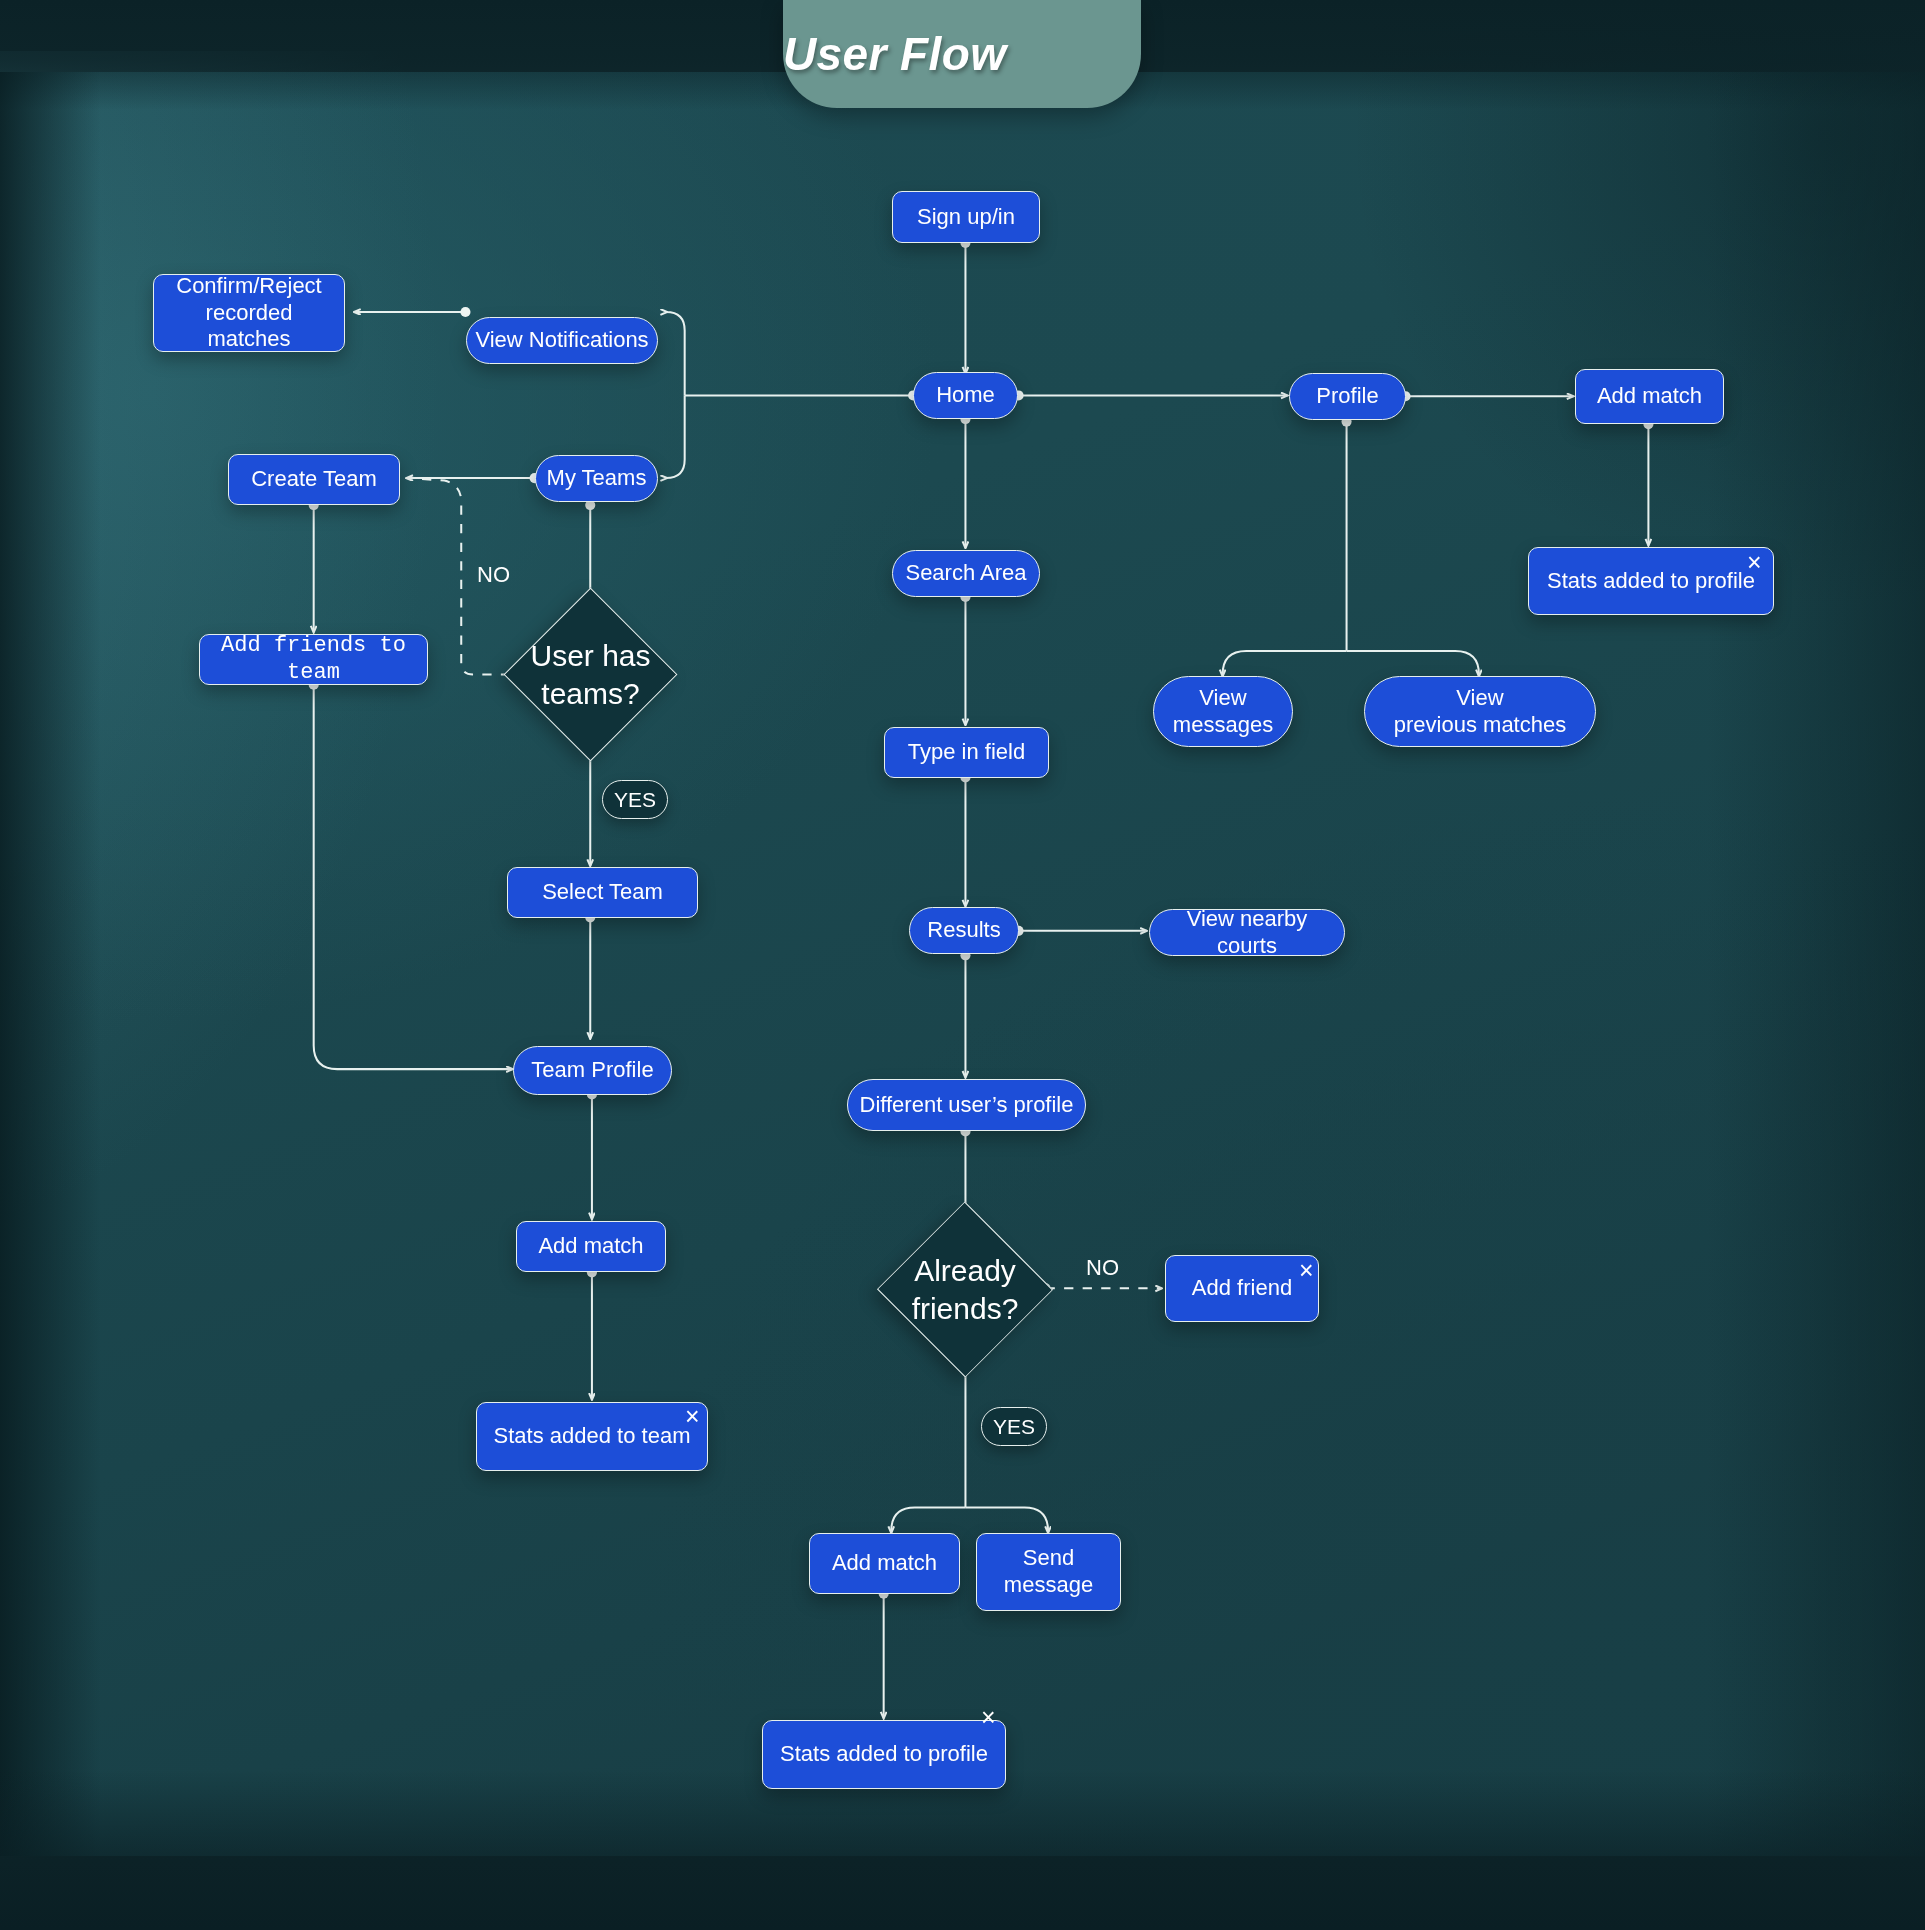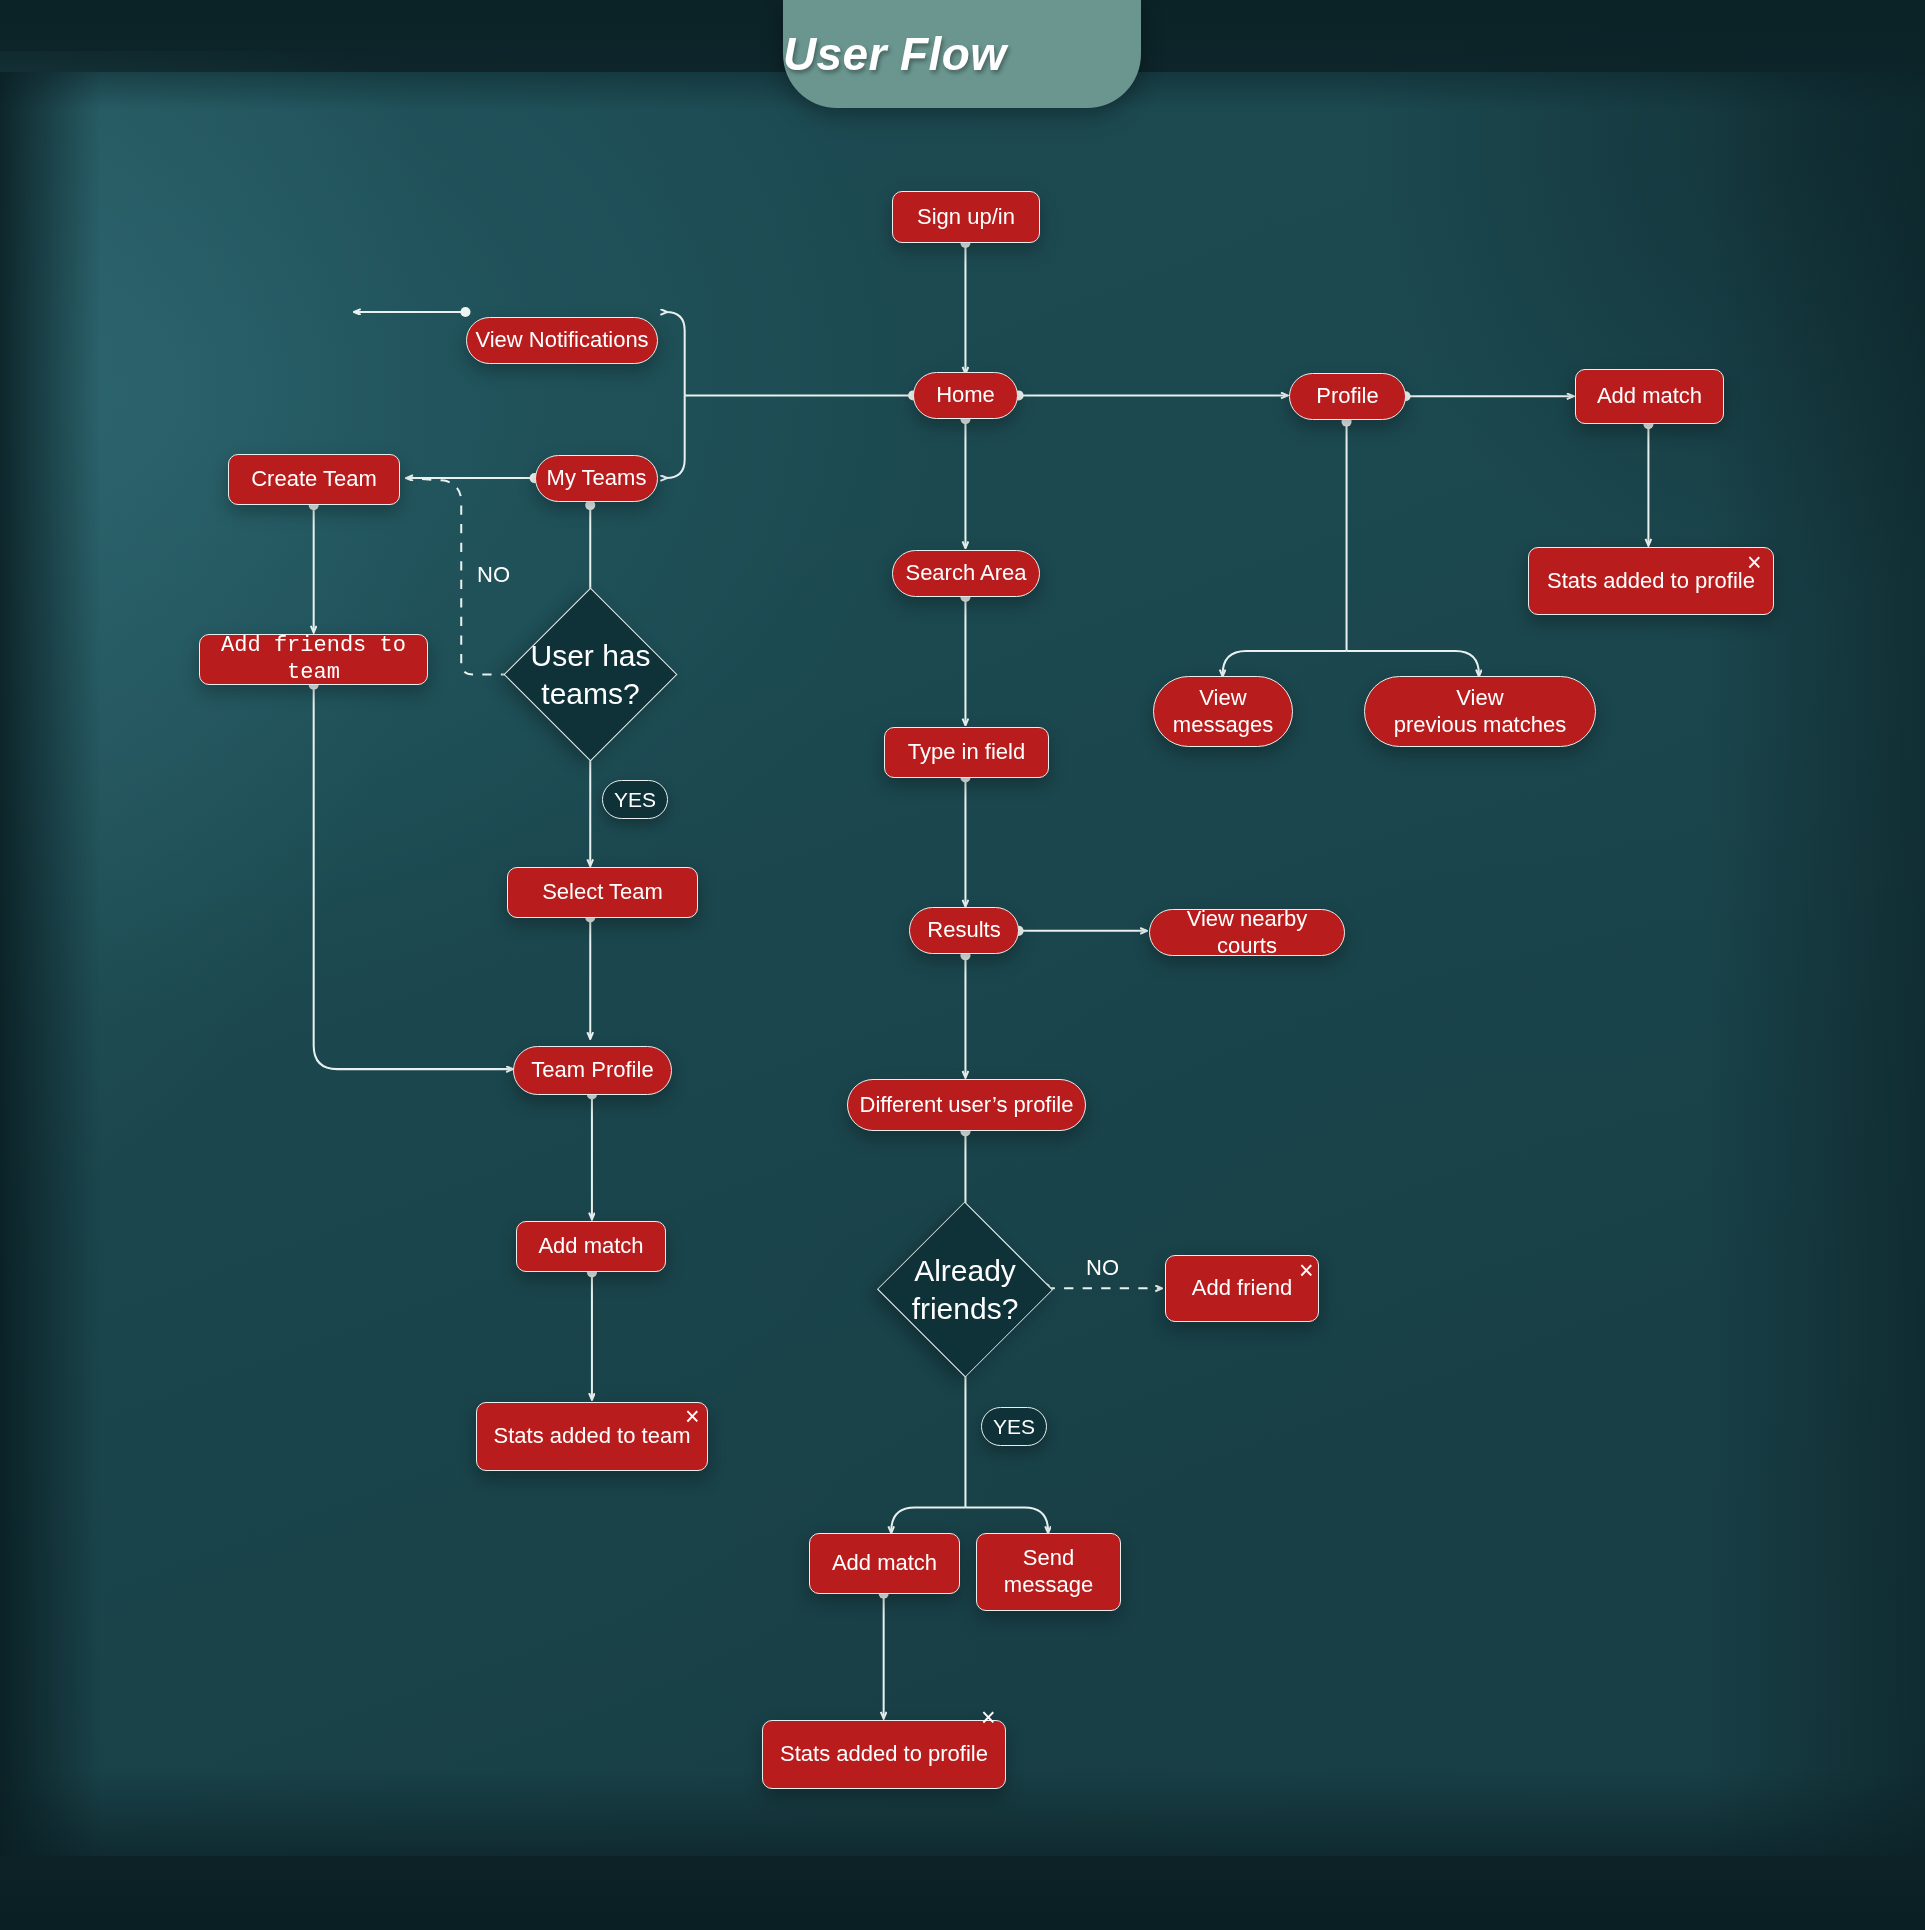--- a/index.html
+++ b/index.html
@@ -52,21 +52,21 @@
 
   
   #edges{position:absolute;left:0;top:0;width:1925px;height:1930px;z-index:2;pointer-events:none;}
   #edges path,#edges line{fill:none;stroke:#e8f1ef;stroke-width:2.4;}
   #edges path.dash,#edges line.dash{stroke-dasharray:11 11;}
   #edges circle.dot{fill:#eef5f3;stroke:none;}
 
   
   .node{
     position:absolute;z-index:4;
-    background:#b91c1c;
+    background:#1d4ed8;
     border:1.9px solid #e6efed;
     color:#ffffff;
     display:flex;align-items:center;justify-content:center;text-align:center;
     box-shadow:0 7.6px 17px rgba(0,0,0,.28);
     box-sizing:border-box;
     line-height:1.22;
   }
   .node .lbl{display:block;padding:0 8.4px;}
   .rect{border-radius:10px;}
   .pill{border-radius:842px;}
@@ -218,20 +218,24 @@
   </div>
 
   <div class="node pill sz" style="left:913px;top:372px;width:105px;height:47px;">
     <span class="lbl">Home</span>
   </div>
 
   <div class="node pill sz" style="left:466px;top:288px;width:192px;height:47px;margin-top:29px;">
     <span class="lbl">View Notifications</span>
   </div>
 
+  <div class="node rect sz" style="left:153px;top:274px;width:192px;height:78px;flex-direction:column;">
+    <span class="lbl">Confirm/Reject</span>
+    <span class="lbl">recorded matches</span>
+  </div>
 
   <div class="node pill sz" style="left:535px;top:455px;width:123px;height:47px;">
     <span class="lbl">My Teams</span>
   </div>
 
   <div class="node rect sz" style="left:228px;top:454px;width:172px;height:51px;">
     <span class="lbl">Create Team</span>
   </div>
 
   <div class="node rect sz" style="left:199px;top:634px;width:229px;height:51px;font-family:Liberation Mono, monospace;">

